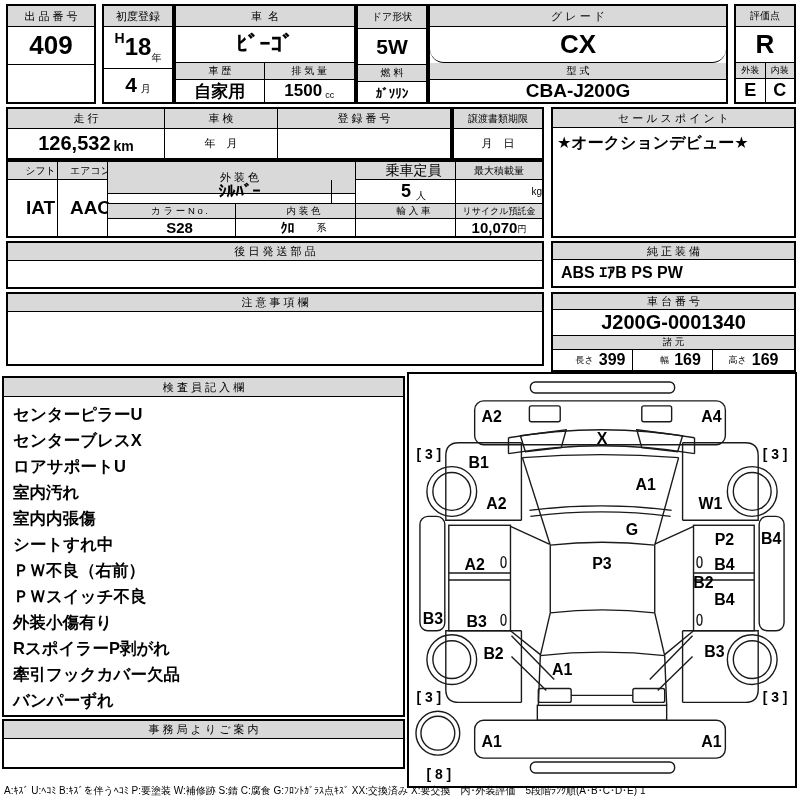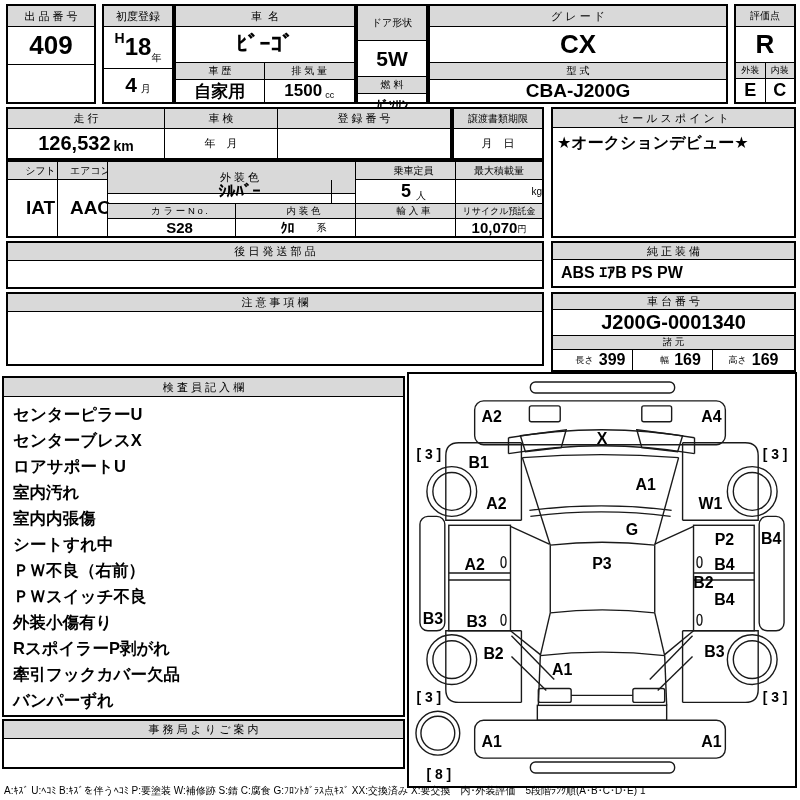--- a/index.html
+++ b/index.html
@@ -53,29 +53,29 @@
       <div class="bl" style="width:92px;">
         <div class="h" style="height:17px;font-size:10px;">排 気 量</div>
         <div class="v" style="height:22px;">
           <span style="font-size:17px;">1500</span><span class="small" style="font-size:9px;margin-left:3px;margin-top:8px;">cc</span>
         </div>
       </div>
     </div>
   </div>
 
   <div class="b" style="left:356px;top:4px;width:72px;height:100px;">
-    <div class="h" style="height:35px;font-size:10px;">ドア形状</div>
+    <div class="h" style="height:23px;font-size:10px;">ドア形状</div>
     <div class="v bb" style="height:36px;font-size:21px;">5W</div>
     <div class="h" style="height:17px;font-size:10px;">燃 料</div>
     <div class="v" style="height:22px;font-size:13px;">ｶﾞｿﾘﾝ</div>
   </div>
 
   <div class="b" style="left:428px;top:4px;width:300px;height:100px;">
     <div class="h" style="height:21px;">グ レ ー ド</div>
-    <div class="v bb" style="height:36px;font-size:26px;">CX</div>
+    <div class="v bb" style="height:36px;font-size:26px;border-radius:14px;">CX</div>
     <div class="h" style="height:17px;font-size:10px;">型 式</div>
     <div class="v" style="height:22px;font-size:19px;">CBA-J200G</div>
   </div>
 
   <div class="b" style="left:734px;top:4px;width:62px;height:100px;">
     <div class="h" style="height:21px;font-size:10px;">評価点</div>
     <div class="v bb" style="height:36px;font-size:26px;">R</div>
     <div style="display:flex;height:39px;">
       <div style="width:29px;">
         <div class="h" style="height:16px;font-size:9px;">外装</div>
@@ -112,21 +112,21 @@
 
   <div class="b" style="left:551px;top:107px;width:245px;height:131px;">
     <div class="h" style="height:19px;">セ ー ル ス ポ イ ン ト</div>
     <div style="padding:5px 4px;font-weight:bold;font-size:16px;white-space:pre;">★オークションデビュー★</div>
   </div>
 
   <div class="b" style="left:6px;top:160px;width:538px;height:78px;">
     <div class="h abs br" style="left:0;top:0;width:50px;height:18px;font-size:10px;">シフト</div>
     <div class="h abs br" style="left:50px;top:0;width:50px;height:18px;font-size:10px;">エアコン</div>
     <div class="h abs br" style="left:100px;top:0;width:248px;height:32px;">外 装 色</div>
-    <div class="h abs br" style="left:348px;top:0;width:100px;height:18px;font-size:10px;text-align:right;">乗車定員</div>
+    <div class="h abs br" style="left:348px;top:0;width:100px;height:18px;font-size:14px;text-align:right;">乗車定員</div>
     <div class="h abs" style="left:448px;top:0;width:86px;height:18px;font-size:10px;">最大積載量</div>
 
     <div class="v abs br" style="left:0;top:18px;width:50px;height:56px;font-size:19px;">IAT</div>
     <div class="v abs br" style="left:50px;top:18px;width:50px;height:56px;font-size:19px;">AAC</div>
 
     <div class="v abs br bb" style="left:100px;top:18px;width:248px;height:24px;font-size:17px;">
       <span>ｼﾙﾊﾞｰ</span>
       <span class="abs bl" style="right:0;top:0;width:24px;height:23px;"></span>
     </div>
     <div class="v abs br bb" style="left:348px;top:18px;width:100px;height:24px;">

